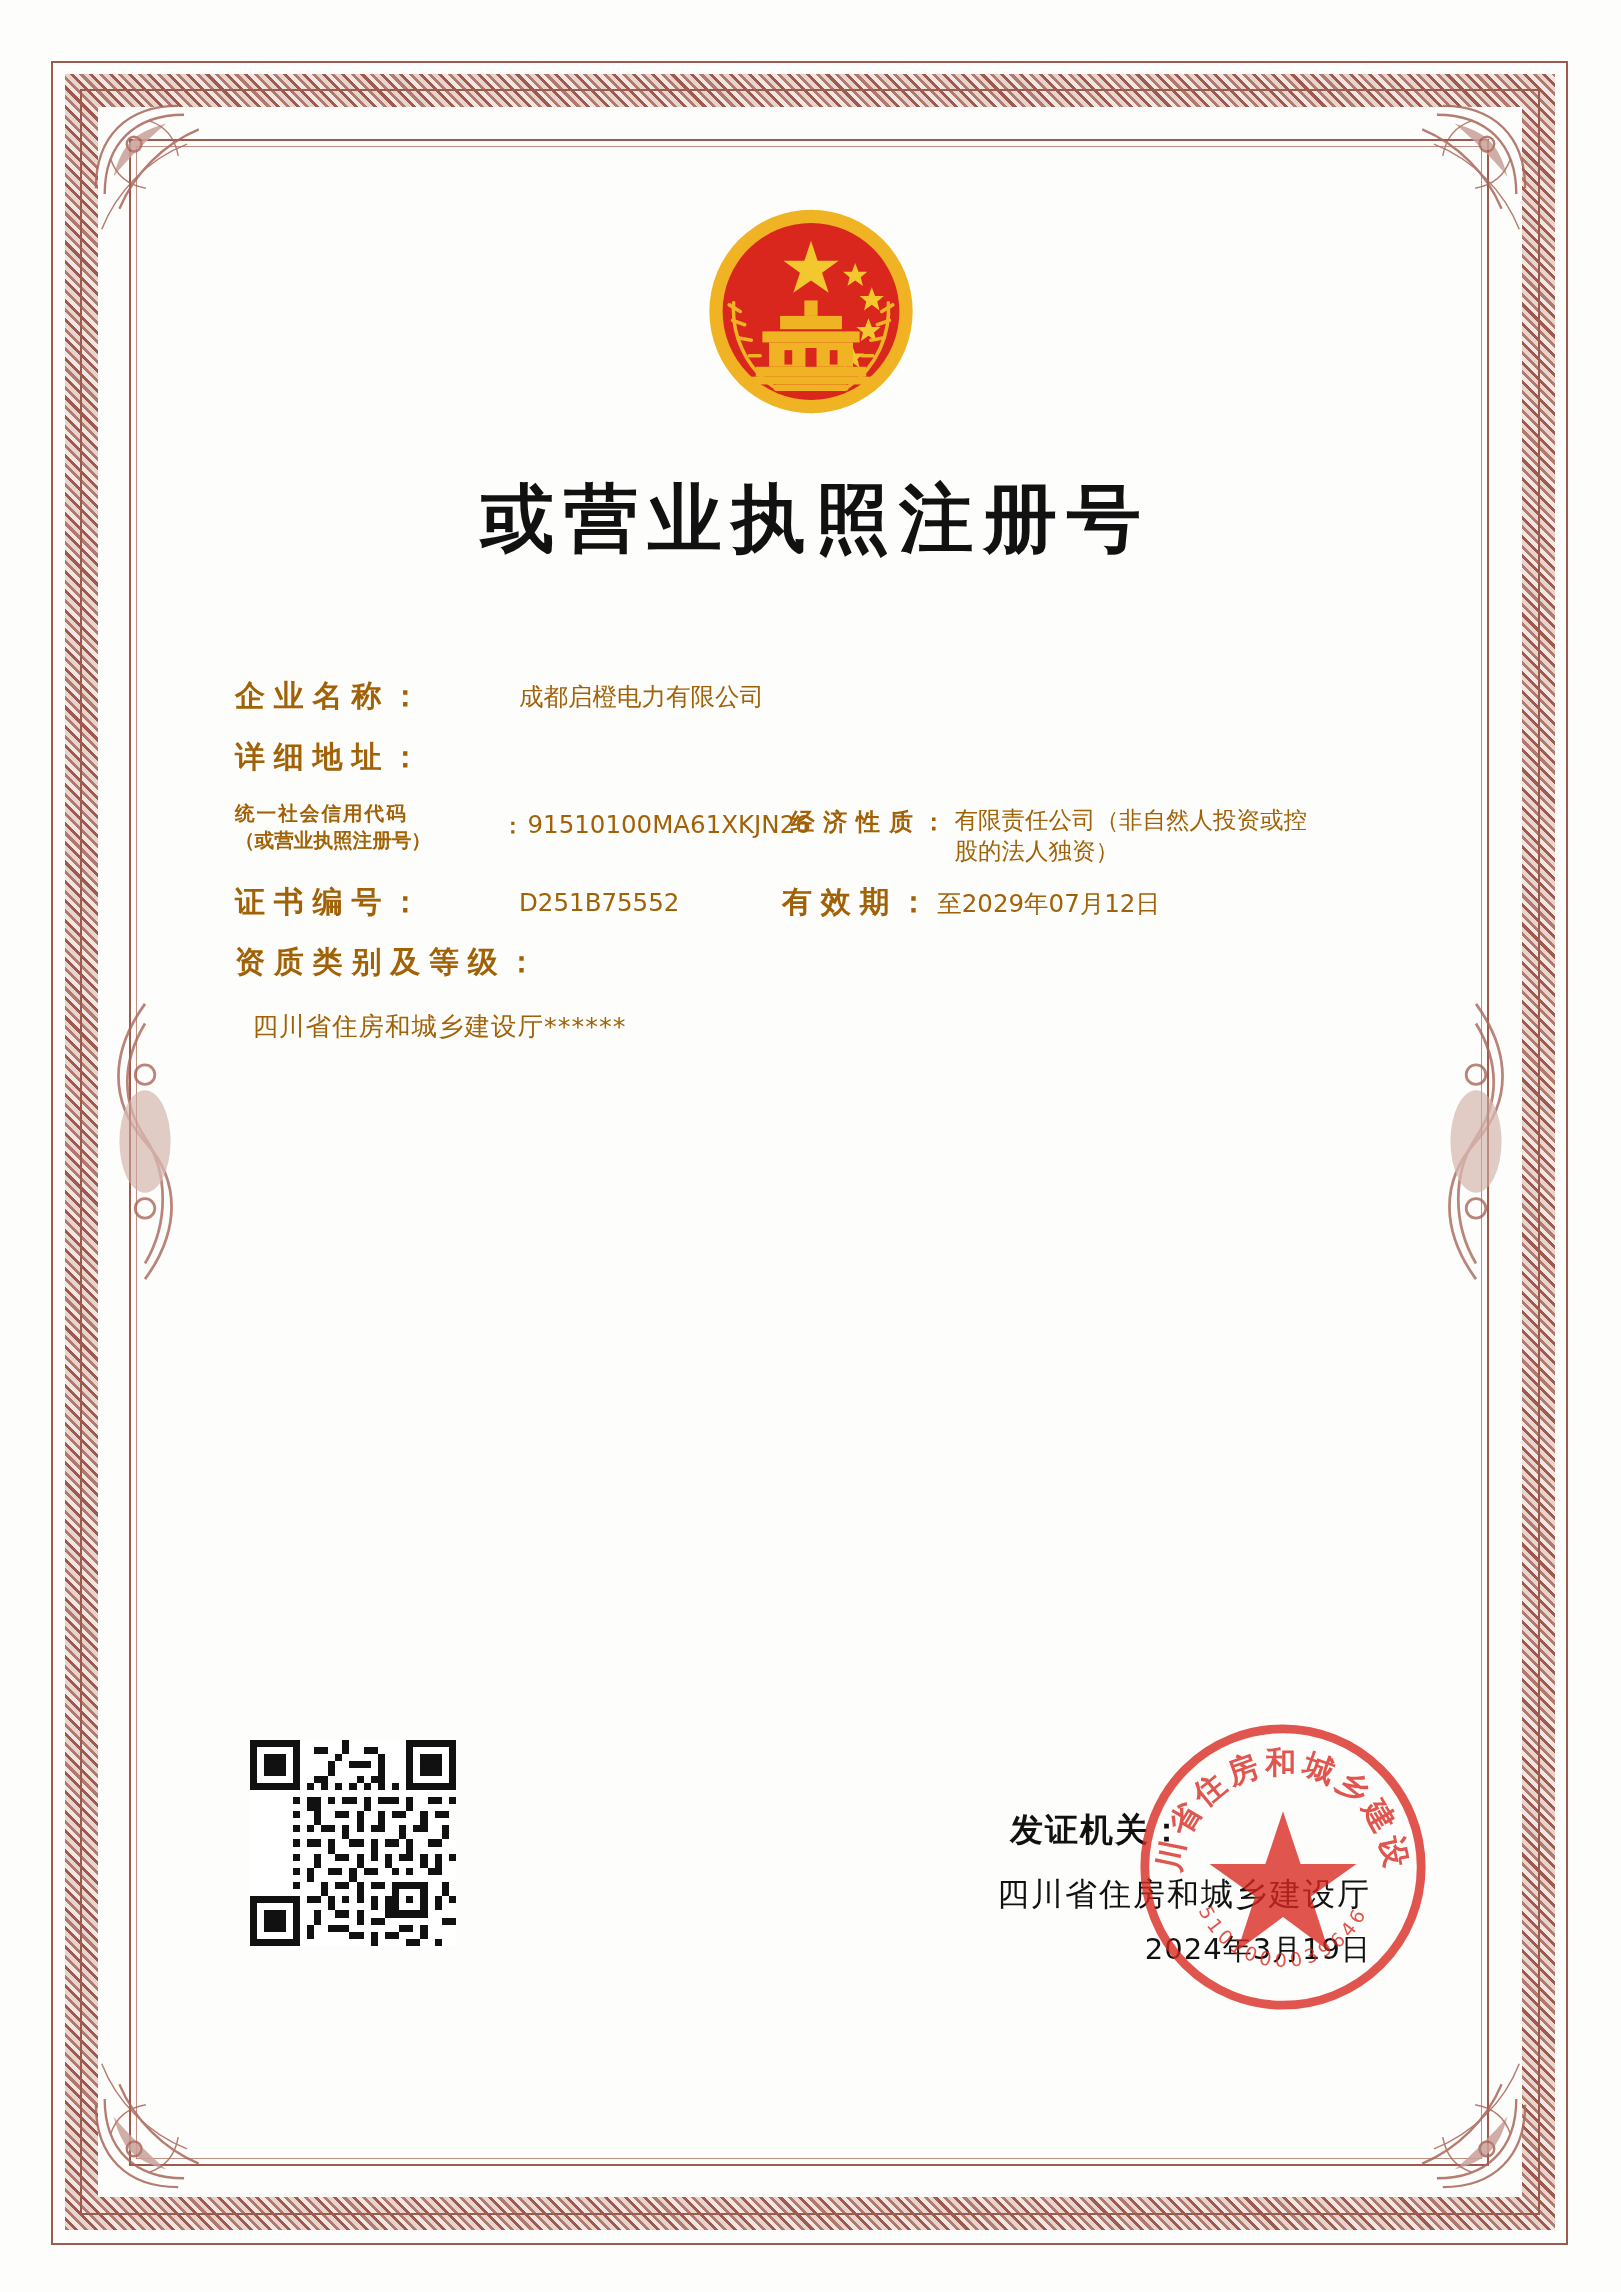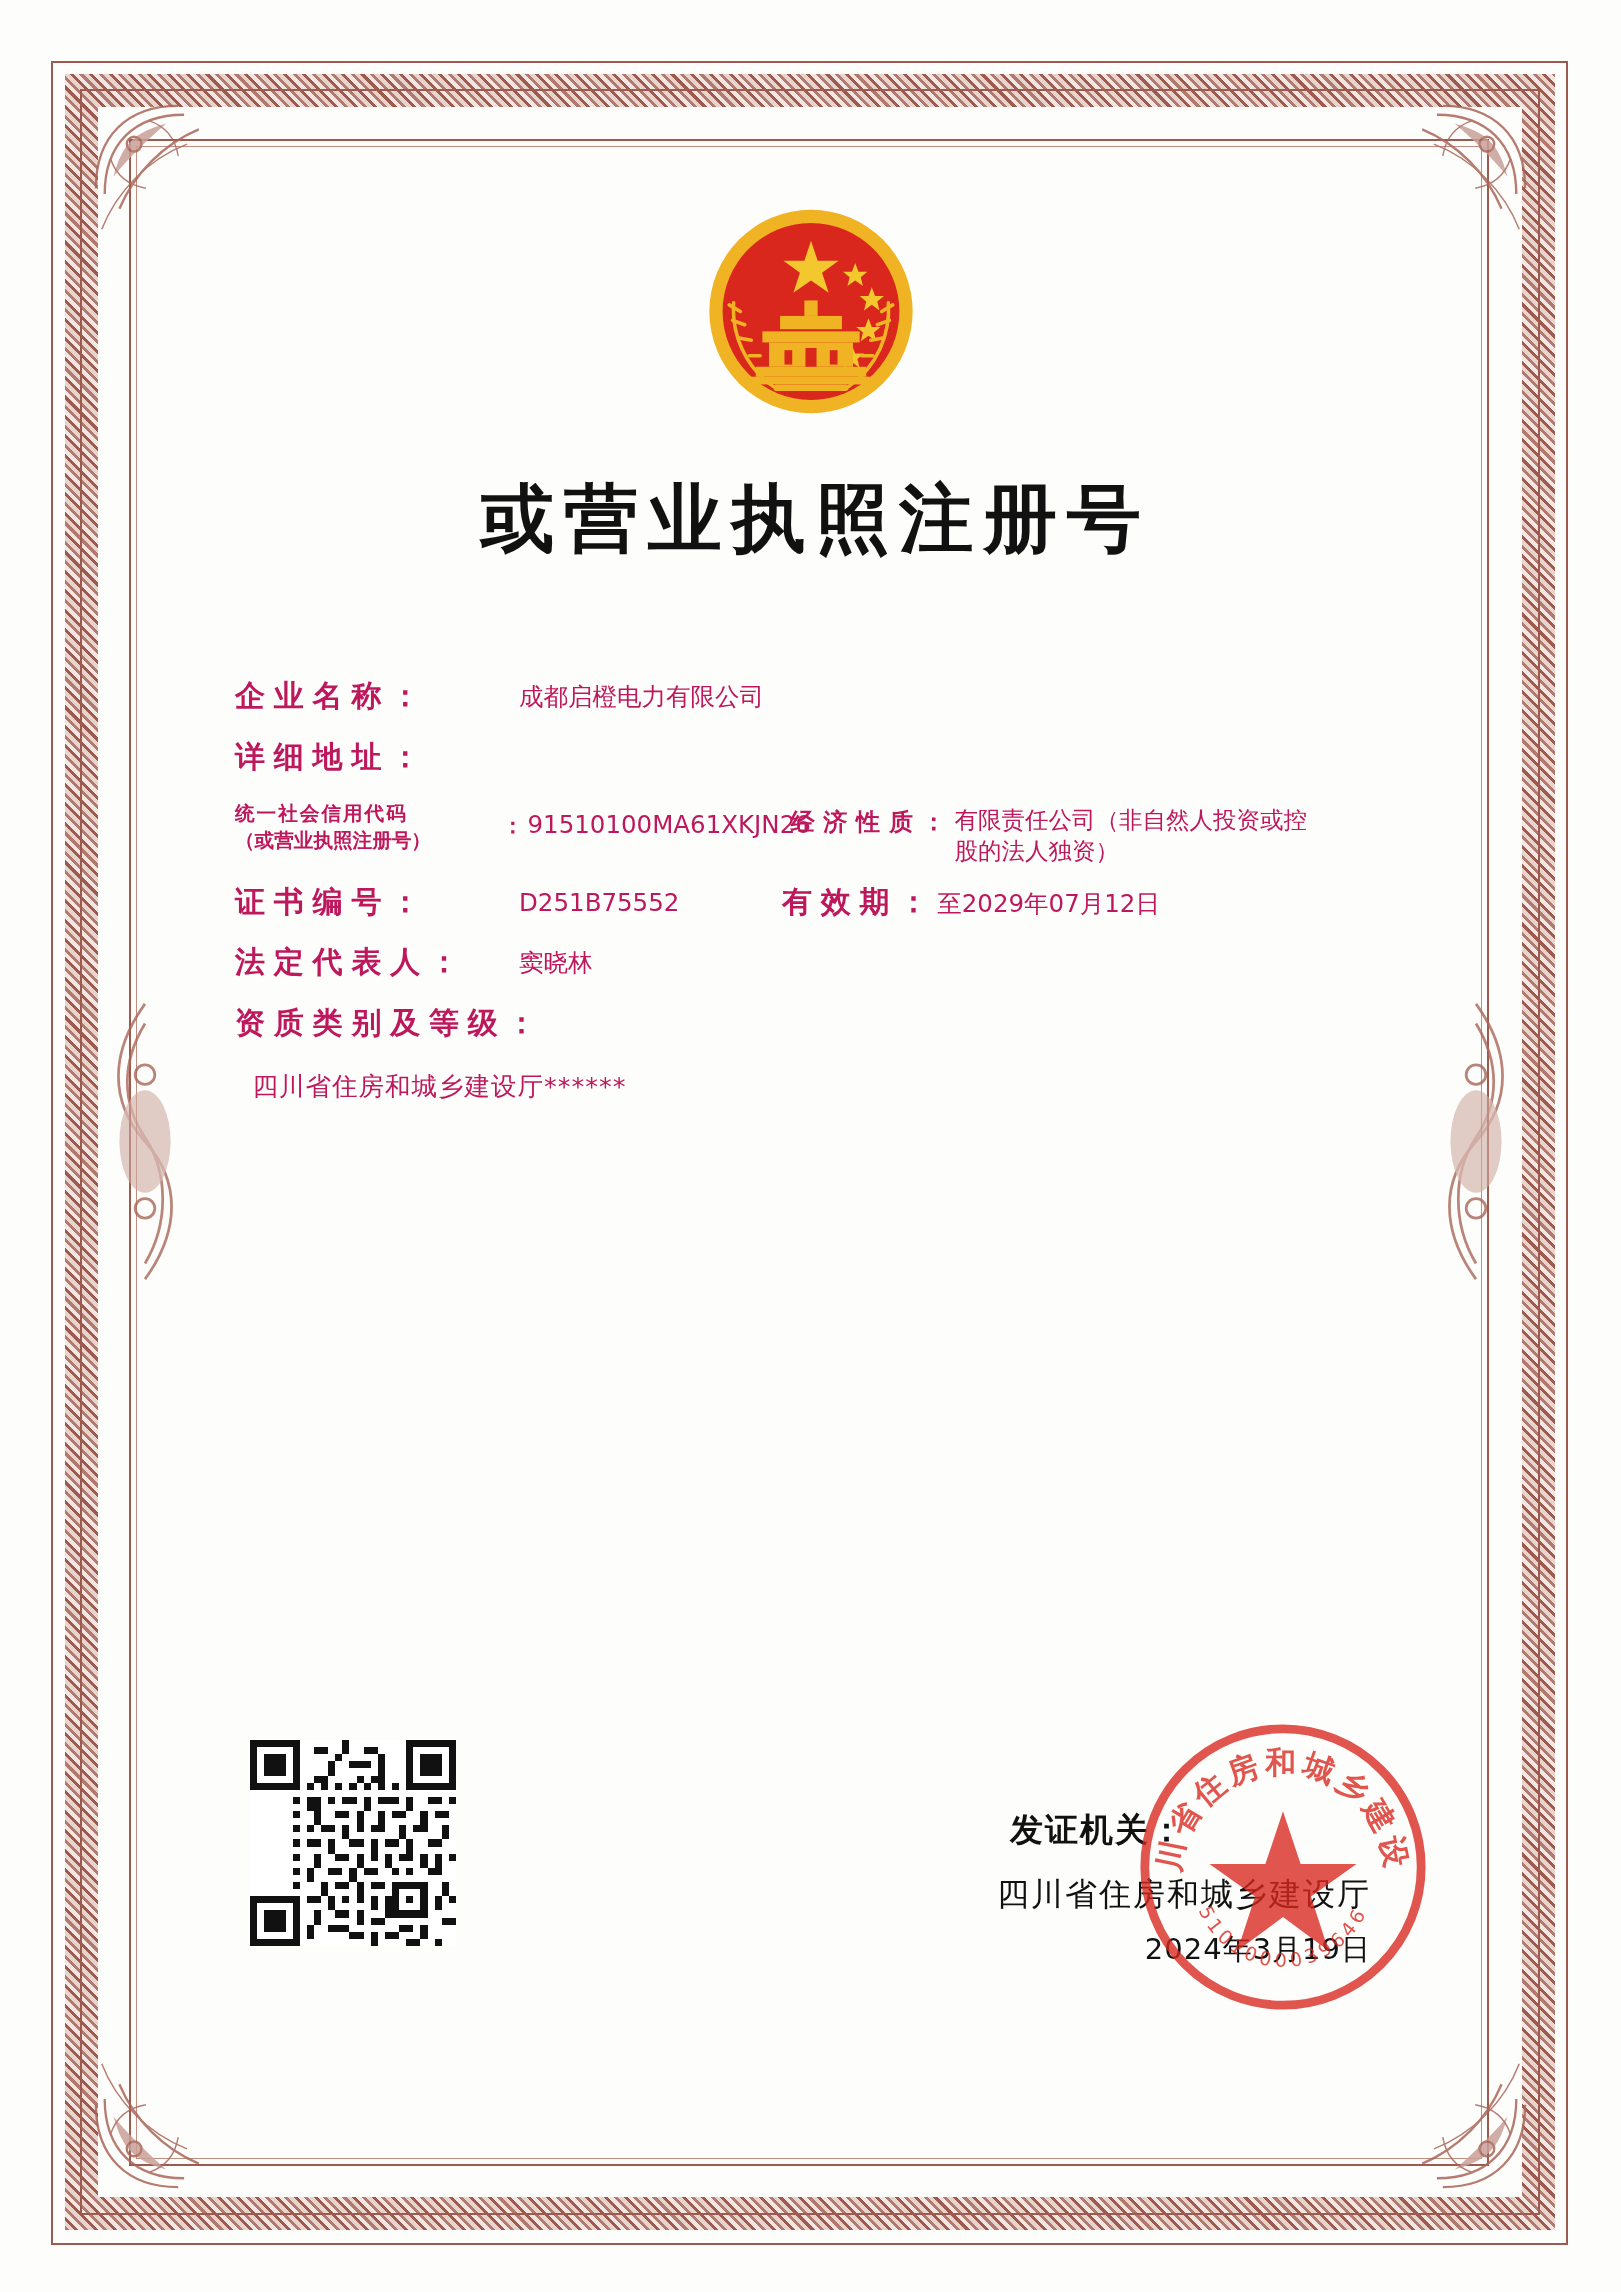--- a/index.html
+++ b/index.html
@@ -116,21 +116,21 @@
     color: #111;
     text-indent: 9.8px;
   }
 
   
   #fields {
     position: absolute;
     left: 235px;
     top: 676px;
     width: 1176px;
-    color: #be185d;
+    color: #a16207;
   }
   .row {
     position: relative;
     display: flex;
     align-items: flex-start;
     margin-bottom: 19.6px;
   }
   .lbl {
     font-family: "DejaVu Sans", sans-serif;
     font-weight: bold;
@@ -402,24 +402,20 @@
       <div class="econ-val">有限责任公司（非自然人投资或控股的法人独资）</div>
     </div>
 
     <div class="row row-cert">
       <div class="lbl"><span>证书编号</span><span class="colon">：</span></div>
       <div class="val">D251B75552</div>
       <div class="valid-lbl"><span>有效期</span><span class="colon">：</span></div>
       <div class="valid-val">至2029年07月12日</div>
     </div>
 
-    <div class="row row-legal">
-      <div class="lbl"><span>法定代表人</span><span class="colon">：</span></div>
-      <div class="val">窦晓林</div>
-    </div>
 
     <div class="row row-qual">
       <div class="lbl"><span>资质类别及等级</span><span class="colon">：</span></div>
     </div>
 
     <div id="qual-list">
       <div>四川省住房和城乡建设厅******</div>
     </div>
 
   </div>

